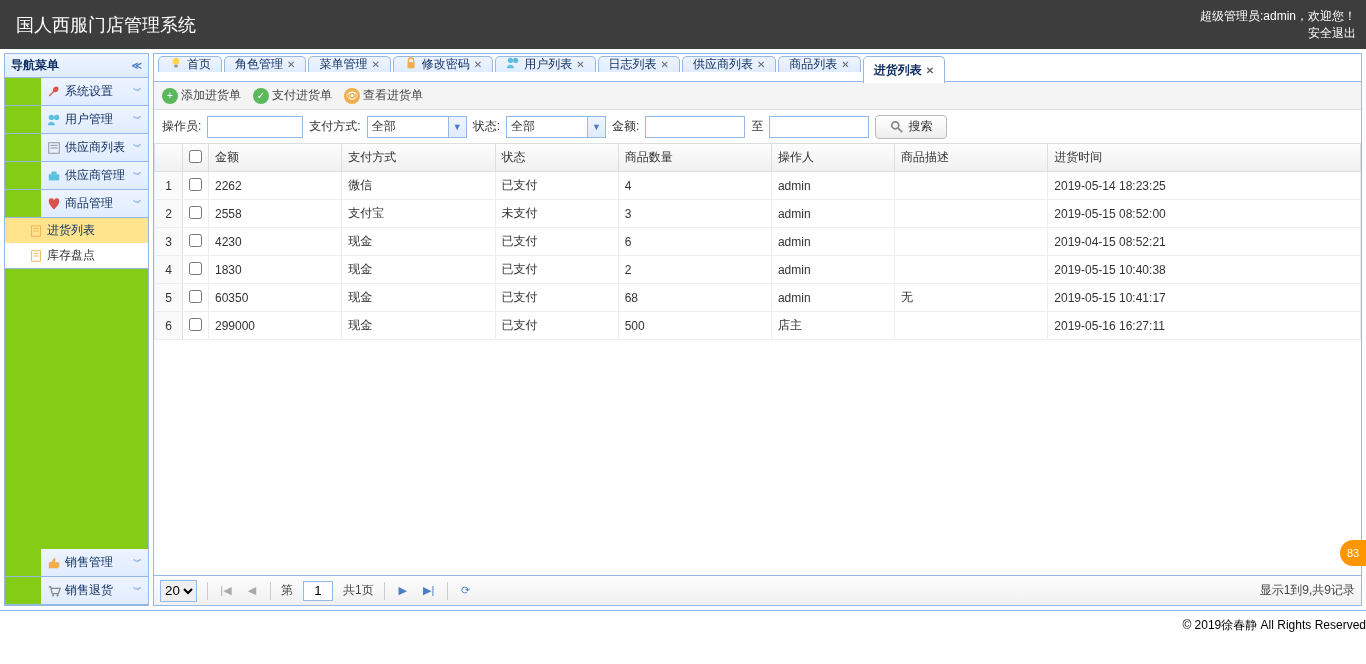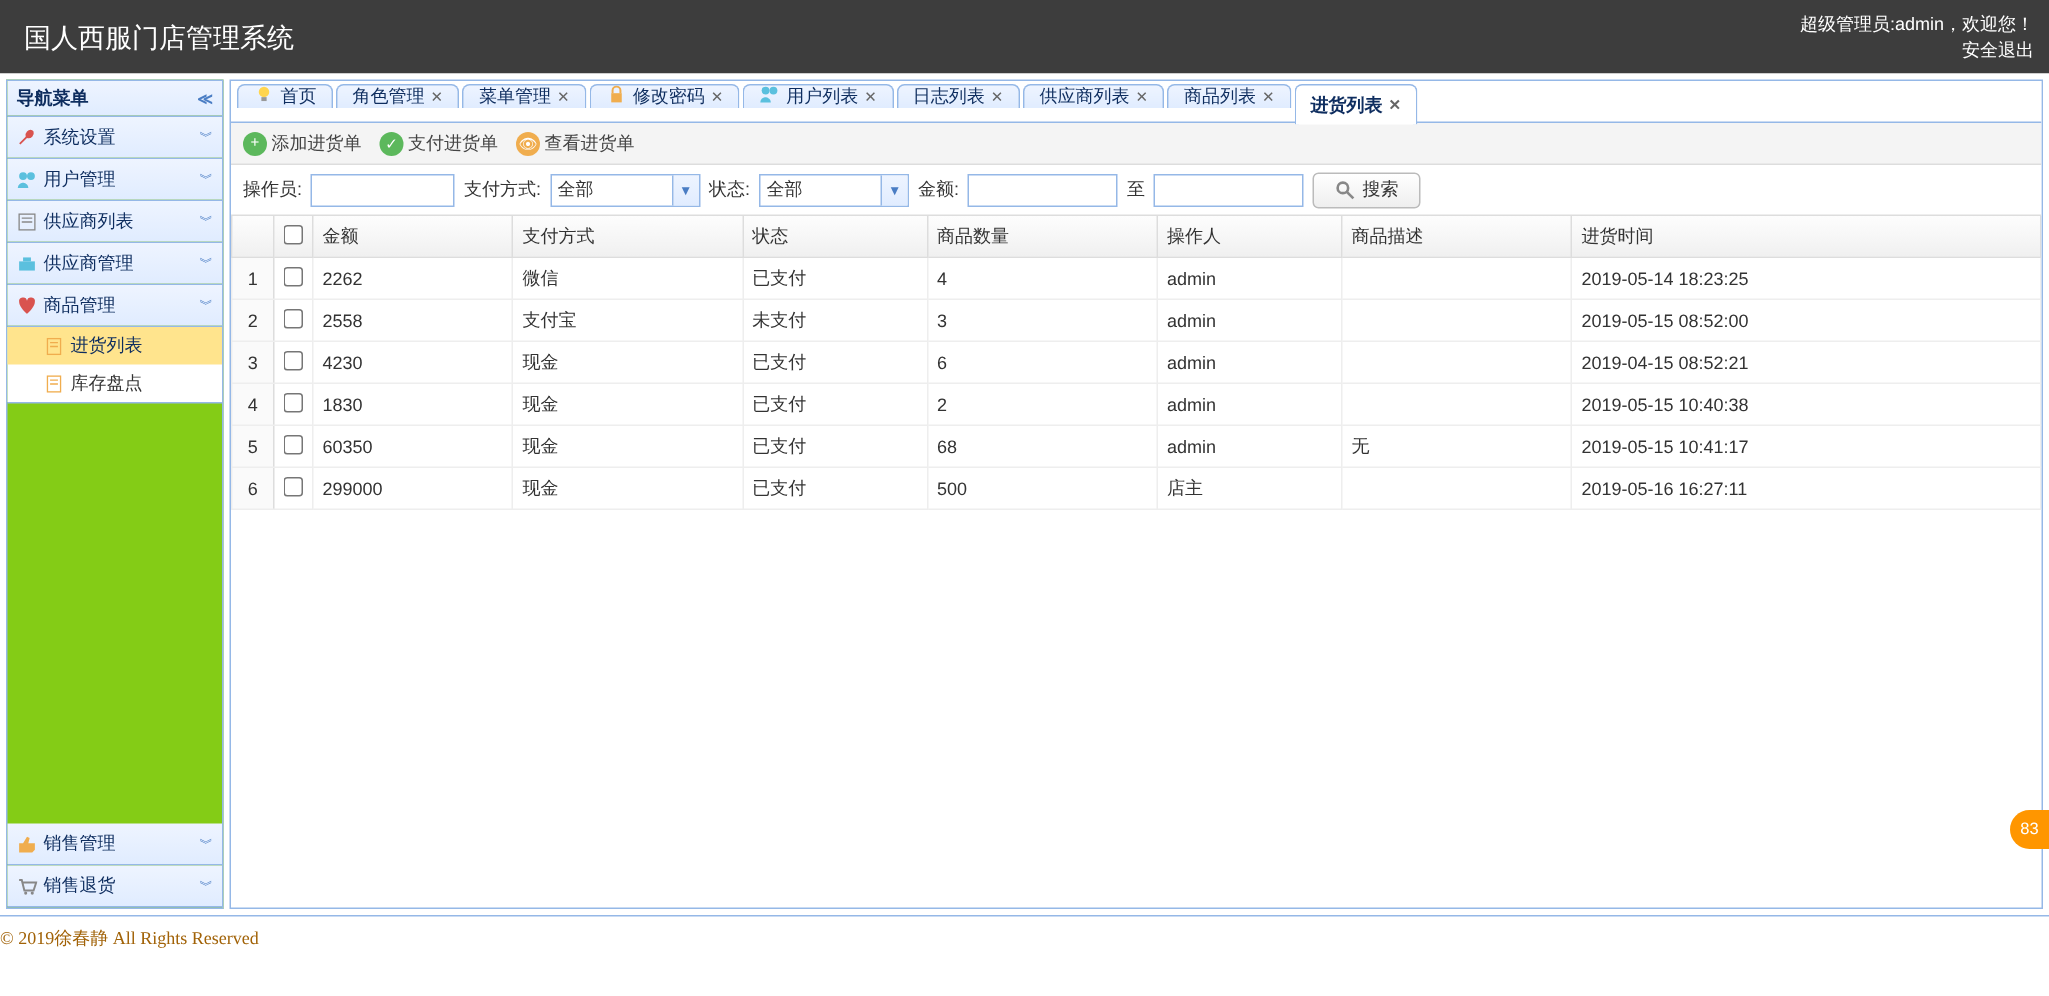--- a/index.html
+++ b/index.html
@@ -8,21 +8,21 @@
 .header { background: #3d3d3d; color: #fff; height: 49px; display: flex; justify-content: space-between; align-items: center; padding: 0 10px; }
 .header-title { font-size: 18px; font-weight: normal; padding-left: 6px; }
 .header-right { text-align: right; font-size: 12px; }
 .header-right a { color: #fff; text-decoration: none; }
 
 .main-wrap { display: flex; height: 561px; padding: 4px; gap: 4px; background: #fff; }
 
 .sidebar { width: 145px; border: 1px solid #95b8e7; background: #84cc16; display: flex; flex-direction: column; }
 .sidebar-header { background: linear-gradient(#eef4ff,#e0ecff); border-bottom: 1px solid #95b8e7; padding: 4px 6px; font-weight: bold; color: #0e2d5f; display: flex; justify-content: space-between; align-items: center; height: 24px; }
 .nav-panel { border-bottom: 1px solid #95b8e7; }
-.nav-panel-title { background: linear-gradient(#eef4ff,#e0ecff); padding: 4px 6px; display: flex; align-items: center; justify-content: space-between; cursor: pointer; height: 27px; color: #0e2d5f; }
+.nav-panel-title { background: linear-gradient(#eef4ff,#e0ecff); padding: 4px 6px; display: flex; align-items: center; justify-content: space-between; cursor: pointer; height: 27px; color: #0e2d5f; margin-left: 36px; }
 .nav-panel-title .label-wrap { display: flex; align-items: center; gap: 4px; }
 .nav-panel-title.active { background: #ffe48d; }
 .nav-body { background: #fff; }
 .nav-item { padding: 4px 6px 4px 24px; display: flex; align-items: center; gap: 4px; cursor: pointer; height: 25px; }
 .nav-item.selected { background: #ffe48d; color: #0e2d5f; }
 .sidebar-spacer { flex: 1; }
 
 .content { flex: 1; border: 1px solid #95b8e7; display: flex; flex-direction: column; overflow: hidden; }
 
 .tabs { display: flex; height: 28px; background: #fff; border-bottom: 1px solid #95b8e7; padding: 2px 4px 0; gap: 2px; }
@@ -52,21 +52,21 @@
 input.row-chk { width: 13px; height: 13px; }
 
 .pager { border-top: 1px solid #95b8e7; background: linear-gradient(#fdfdfd,#f0f0f0); height: 30px; display: flex; align-items: center; padding: 0 6px; gap: 10px; color: #444; }
 .pager select { height: 22px; border: 1px solid #95b8e7; }
 .pager .sep { width: 1px; height: 18px; background: #ccc; }
 .pager .pg-input { width: 30px; height: 20px; border: 1px solid #95b8e7; text-align: center; }
 .pager .pg-btn { color: #4a7dc4; cursor: pointer; font-size: 11px; width: 16px; text-align: center; }
 .pager .pg-btn.disabled { color: #aaa; }
 .pager .pg-info { margin-left: auto; }
 
-.footer { text-align: left; padding: 6px 0; background: #fff; border-top: 1px solid #95b8e7; font-size: 12px; color: #a16207; height: 28px; font-family: Liberation Serif, serif; }
+.footer { text-align: right; padding: 6px 0; background: #fff; border-top: 1px solid #95b8e7; font-size: 12px; color: #000000; height: 28px; }
 
 .collapse-icon { font-size: 10px; color: #4a7dc4; }
 .chev { font-size: 9px; color: #4a7dc4; }
 
 .icon-circle { width: 16px; height: 16px; border-radius: 50%; display: inline-flex; align-items: center; justify-content: center; font-size: 10px; color: #fff; }
 .ic-green { background: #5cb85c; }
 .ic-orange { background: #f0ad4e; }
 
 svg.mini-icon { width: 14px; height: 14px; flex-shrink: 0; }
 
@@ -374,18 +374,36 @@
               <td>已支付</td>
               <td>500</td>
               <td>店主</td>
               <td></td>
               <td>2019-05-16 16:27:11</td>
             </tr>
           </tbody>
       </table>
     </div>
 
+    <div class="pager">
+      <select>
+        <option>20</option>
+      </select>
+      <span class="sep"></span>
+      <span class="pg-btn disabled">|◀</span>
+      <span class="pg-btn disabled">◀</span>
+      <span class="sep"></span>
+      <span>第</span>
+      <input class="pg-input" value="1" style="">
+      <span>共1页</span>
+      <span class="sep"></span>
+      <span class="pg-btn">▶</span>
+      <span class="pg-btn">▶|</span>
+      <span class="sep"></span>
+      <span class="pg-btn">⟳</span>
+      <span class="pg-info">显示1到9,共9记录</span>
+    </div>
   </div>
 </div>
 
 <div class="footer">© 2019徐春静 All Rights Reserved</div>
 
 <div class="badge-side">83</div>
 
 </body></html>

